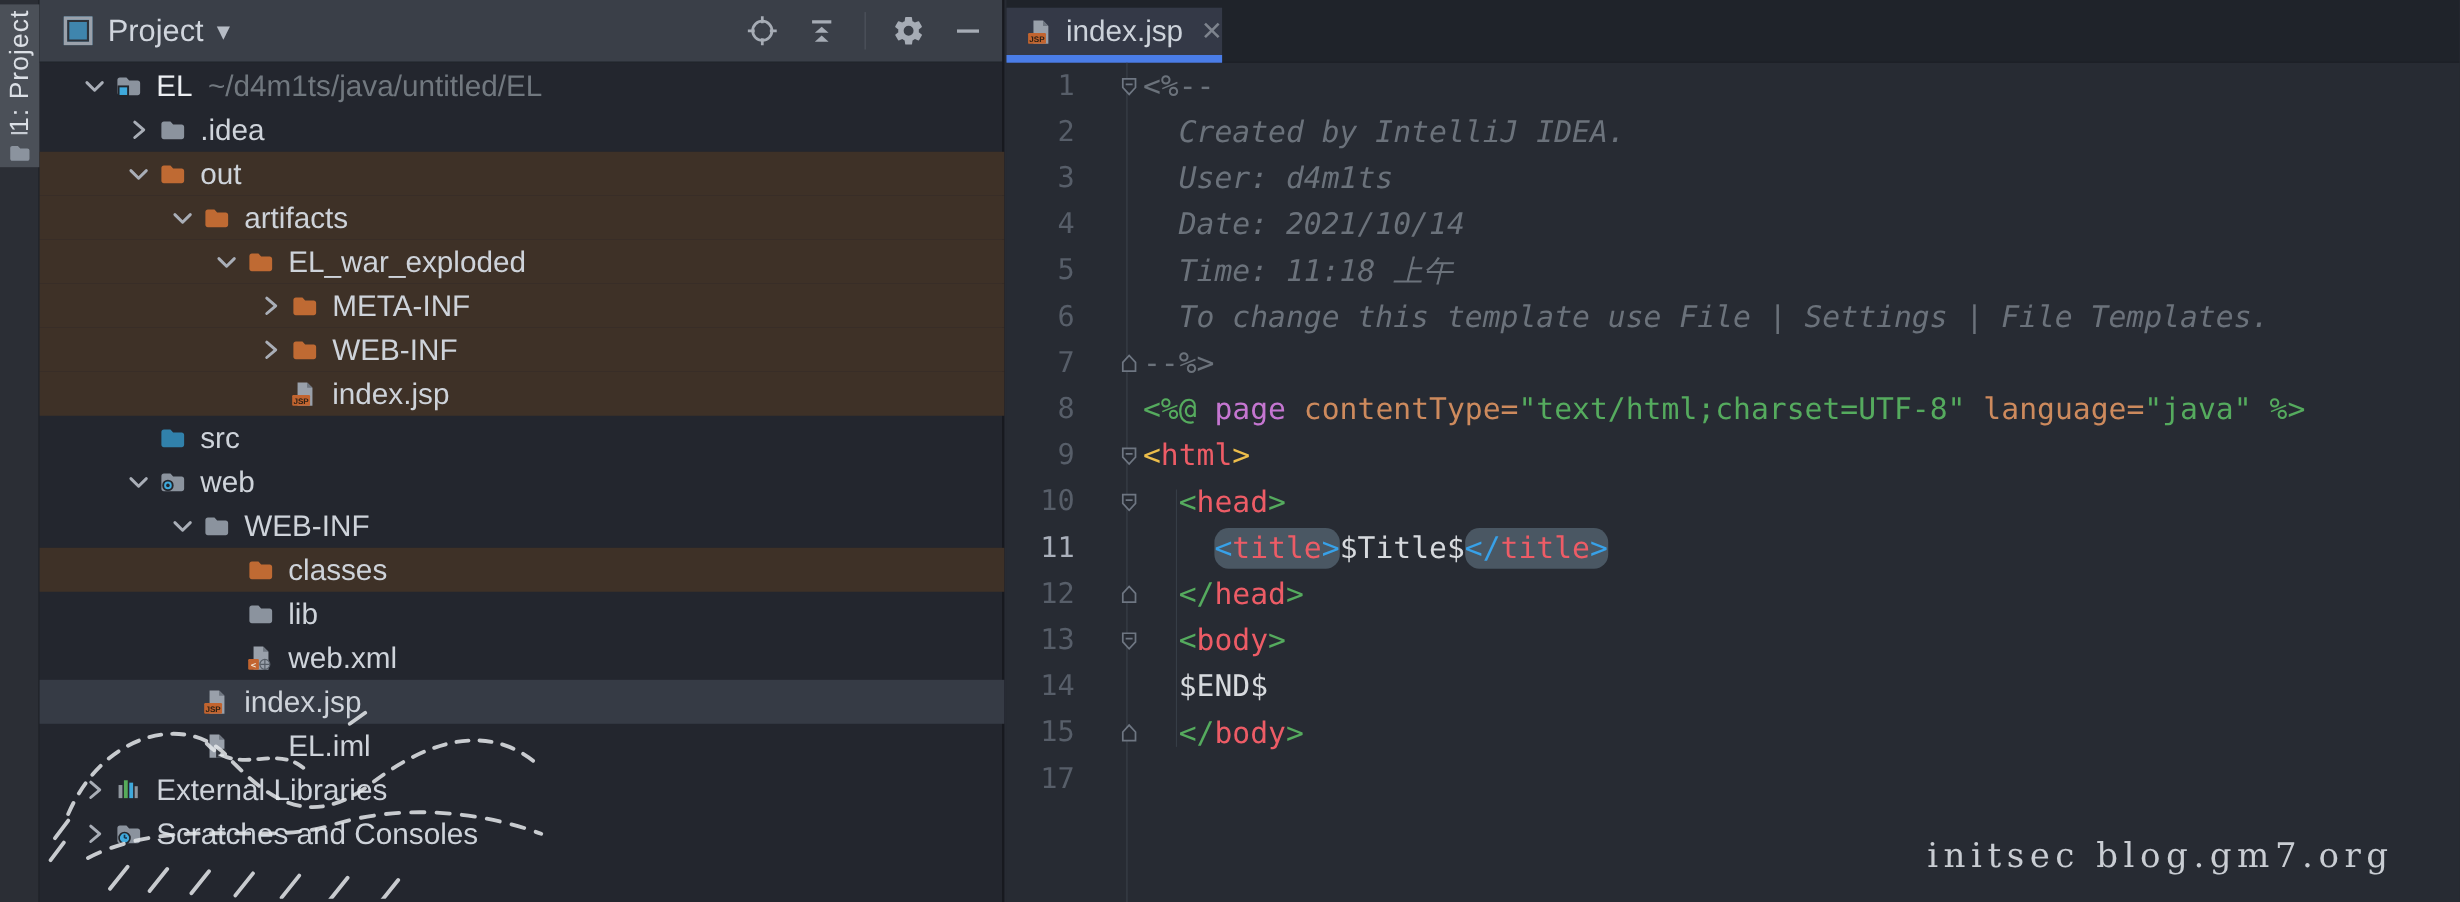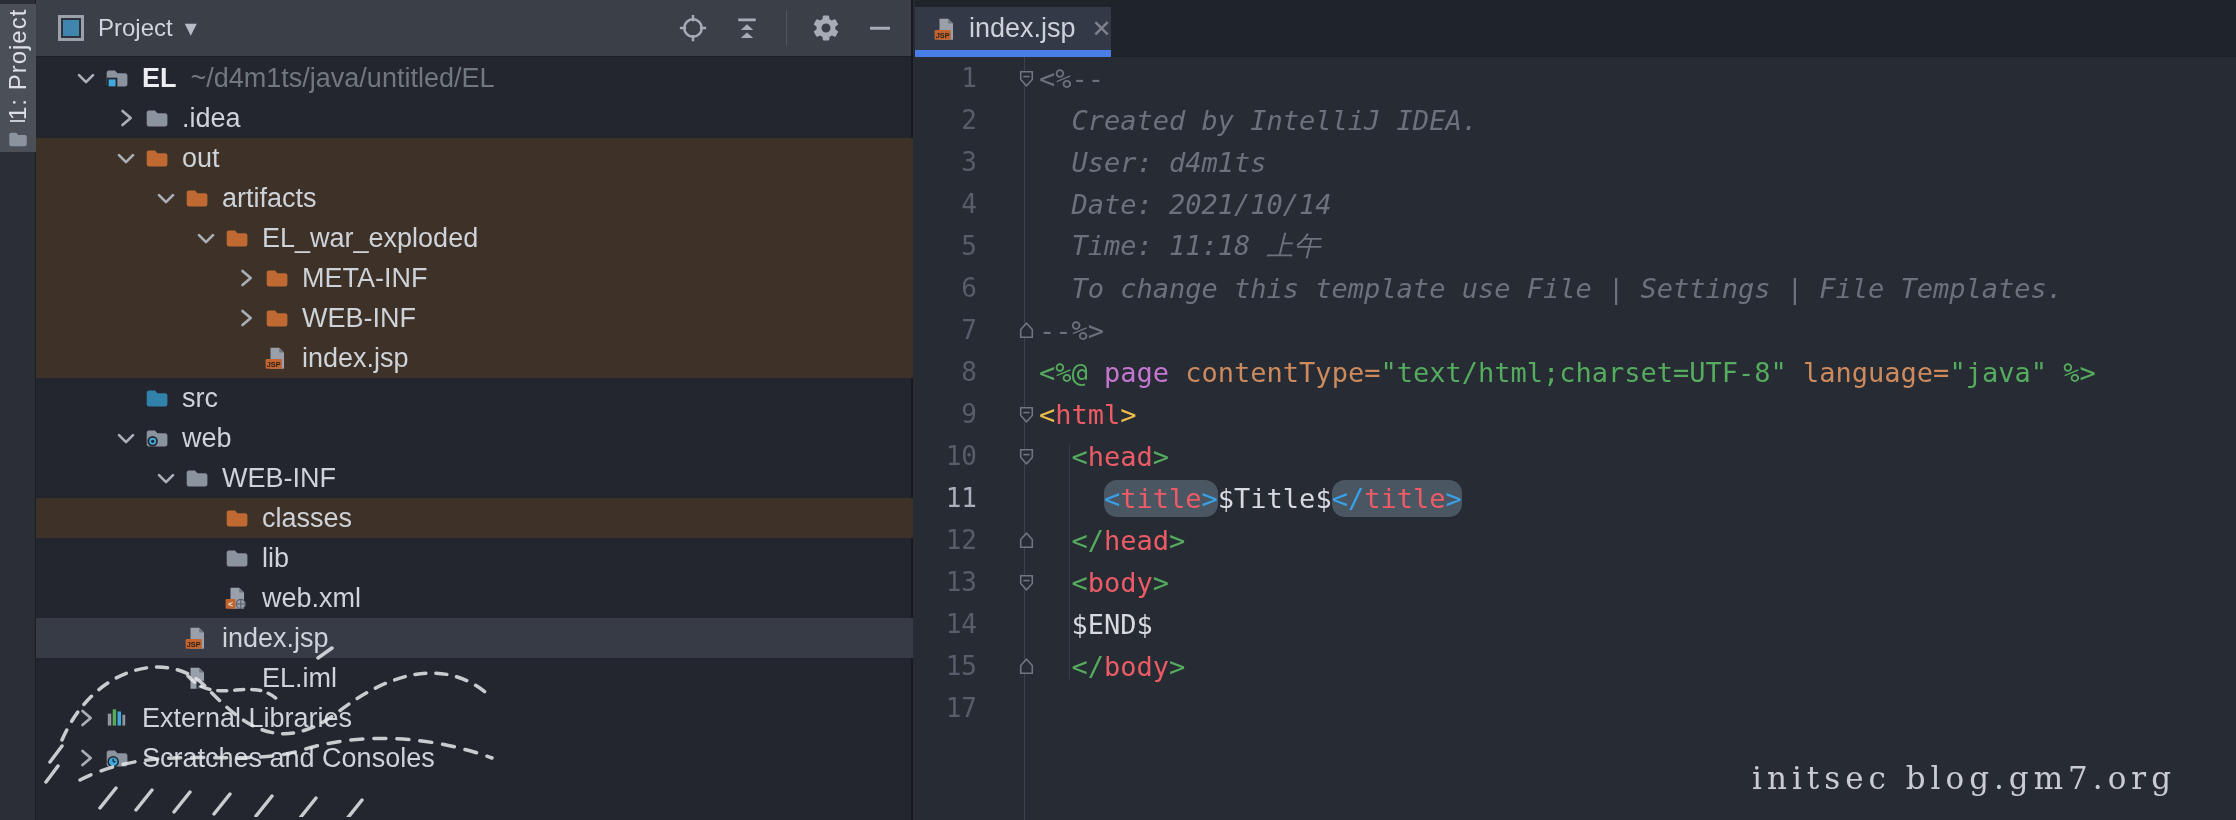--- a/index.html
+++ b/index.html
@@ -21,36 +21,36 @@
   .stripe-folder { position:absolute; left:7px; top:124px; width:22px; height:22px; }
 
   
   .ppanel { position:absolute; left:36px; top:0; width:877px; height:820px;
             background:#23262e; border-right:2px solid #17191f; }
   .phead { position:relative; height:57px; background:#3a3f48;
            border-bottom:1px solid #1b1e24; display:flex; align-items:center;
            padding:0 16px 0 22px; }
   .phead-icon { width:26px; height:26px; border:3px solid #9aa1ab; background:#3f85ad;
                 box-shadow:inset 0 0 0 2px #2e333b; margin-right:14px; }
-  .phead-title { color:#d0d5dd; font-size:24px; margin-right:12px; }
+  .phead-title { color:#d0d5dd; font-size:28px; margin-right:12px; }
   .phead-dd { color:#b6bcc5; font-size:24px; margin-right:auto; }
   .hbtn { width:30px; height:30px; margin-left:24px; display:flex;
           align-items:center; justify-content:center; cursor:pointer; }
   .hsep { width:1px; height:34px; background:#51565f; margin-left:24px; }
 
   #tree { position:absolute; left:0; top:58px; width:877px; }
   .trow { position:relative; height:40px; display:flex; align-items:center;
           width:877px; cursor:pointer; }
   .trow.excluded { background:#3e3127; }
   .trow.selected { background:#363b45; }
   .chev { width:28px; height:28px; flex:0 0 28px; display:flex; align-items:center;
           justify-content:center; }
   .ticon { width:26px; height:26px; flex:0 0 26px; margin-left:4px; }
   .tlabel { color:#ced3da; font-size:27px; margin-left:12px; white-space:nowrap; }
-  .tlabel.bold { color:#eceef2; font-weight:bold; }
+  .tlabel.bold { color:#eceef2; font-weight:normal; }
   .tnote { color:#71787f; font-size:27px; margin-left:14px; white-space:nowrap; }
 
   
   .editor { position:absolute; left:915px; top:0; width:1321px; height:820px;
             background:#272b33; }
   .tabbar { position:relative; height:57px; background:#1f232a;
             border-bottom:1px solid #1d2026; }
   .tab { position:absolute; left:0; top:7px; height:50px; width:196px;
          background:#343947; border-bottom:7px solid #4a7de8;
          display:flex; align-items:center; padding:0 14px; cursor:pointer; }

